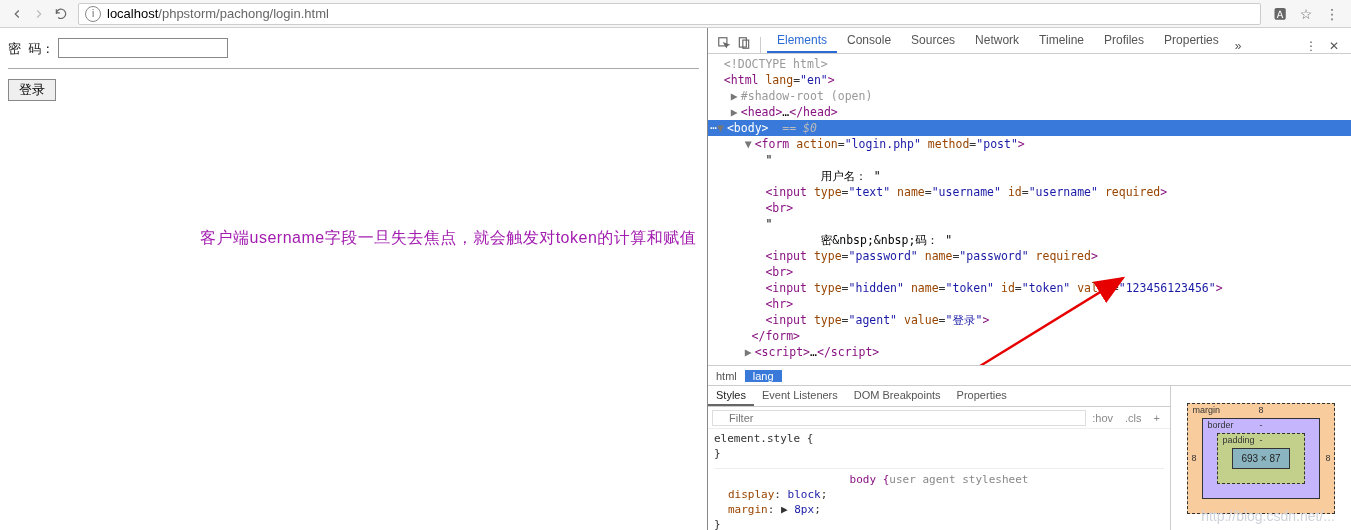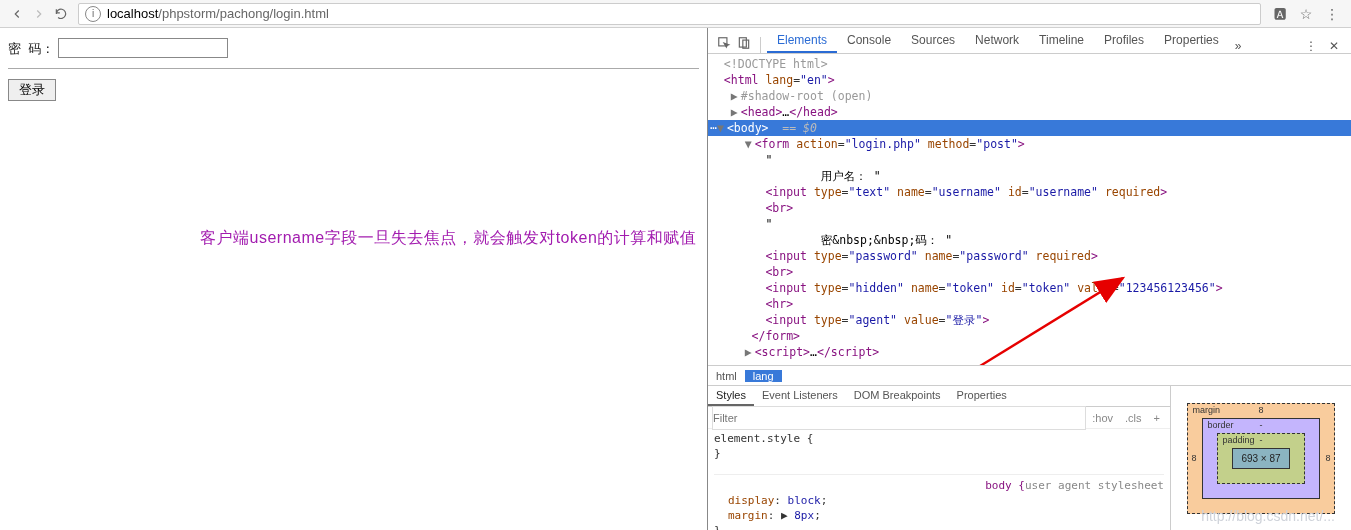--- a/index.html
+++ b/index.html
@@ -44,25 +44,25 @@
   .arrow{position:absolute;pointer-events:none}
   .crumbs{height:20px;border-top:1px solid #ccc;display:flex;align-items:center;font-size:11px;font-family:"Segoe UI",Arial,sans-serif}
   .crumbs span{padding:0 8px;color:#555;cursor:pointer}
   .crumbs span.act{background:#3879d9;color:#fff}
   .dt-lower{display:flex;border-top:1px solid #ccc;height:145px}
   .styles{flex:1;display:flex;flex-direction:column;font-size:11px;border-right:1px solid #ccc}
   .styles .subtabs{display:flex;border-bottom:1px solid #ccc;font-family:"Segoe UI",Arial,sans-serif;font-size:11px}
   .styles .subtabs span{padding:3px 8px;color:#555;cursor:pointer}
   .styles .subtabs span.act{background:#fff;border-bottom:2px solid #666;color:#222}
   .styles .filterbar{display:flex;align-items:center;border-bottom:1px solid #eee;height:22px;padding:0 4px}
-  .styles .filterbar input{flex:1;border:1px solid #ddd;height:24px;font-size:11px;padding:0 0}
+  .styles .filterbar input{flex:1;border:1px solid #ddd;height:16px;font-size:11px;padding:0 16px}
   .styles .filterbar .fopt{color:#888;padding:0 6px;cursor:pointer;font-family:"Segoe UI",Arial,sans-serif}
   .styles .css{flex:1;overflow:auto;padding:2px 6px;line-height:15px;font-size:11px}
-  .styles .css .sec{border-bottom:1px solid #eee;padding-bottom:13px;margin-bottom:3px}
-  .styles .css .hdr{display:flex;justify-content:flex-end;color:#888}
+  .styles .css .sec{border-bottom:1px solid #eee;padding-bottom:7px;margin-bottom:3px}
+  .styles .css .hdr{display:flex;justify-content:center;color:#888}
   .styles .css .sel2{color:#881280}
   .styles .css .prop{padding-left:14px}
   .styles .css .pn{color:#994500}
   .styles .css .pv{color:#1a1aa6}
   .boxmodel{width:180px;display:flex;align-items:center;justify-content:center;font-family:"Segoe UI",Arial,sans-serif;font-size:10px}
   .bm{position:relative}
   .bm .lay{position:relative;padding:14px;text-align:center}
   .bm .m{border:1px dashed #333;background:#f9cc9d}
   .bm .b{border:1px solid #333;background:#c4b5fd}
   .bm .p{border:1px dashed #333;background:#c3d08b}

